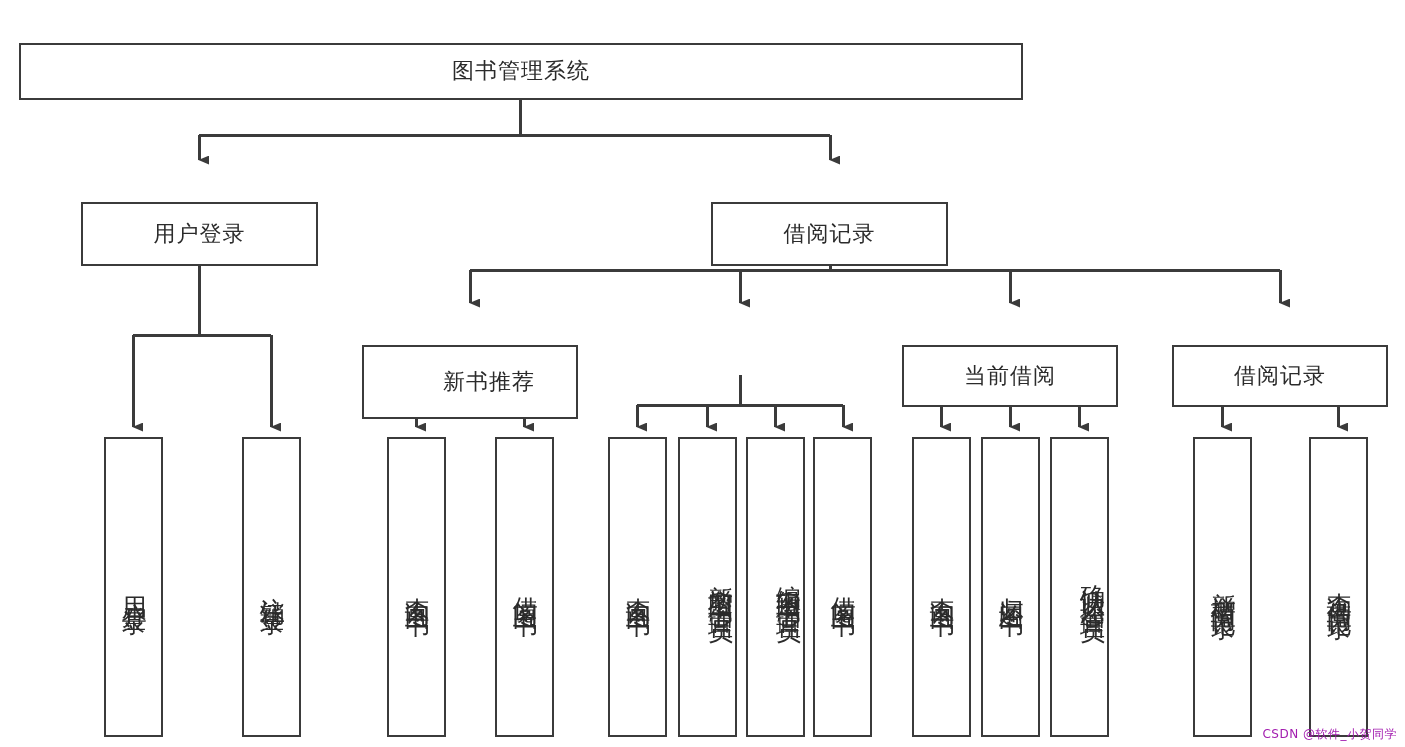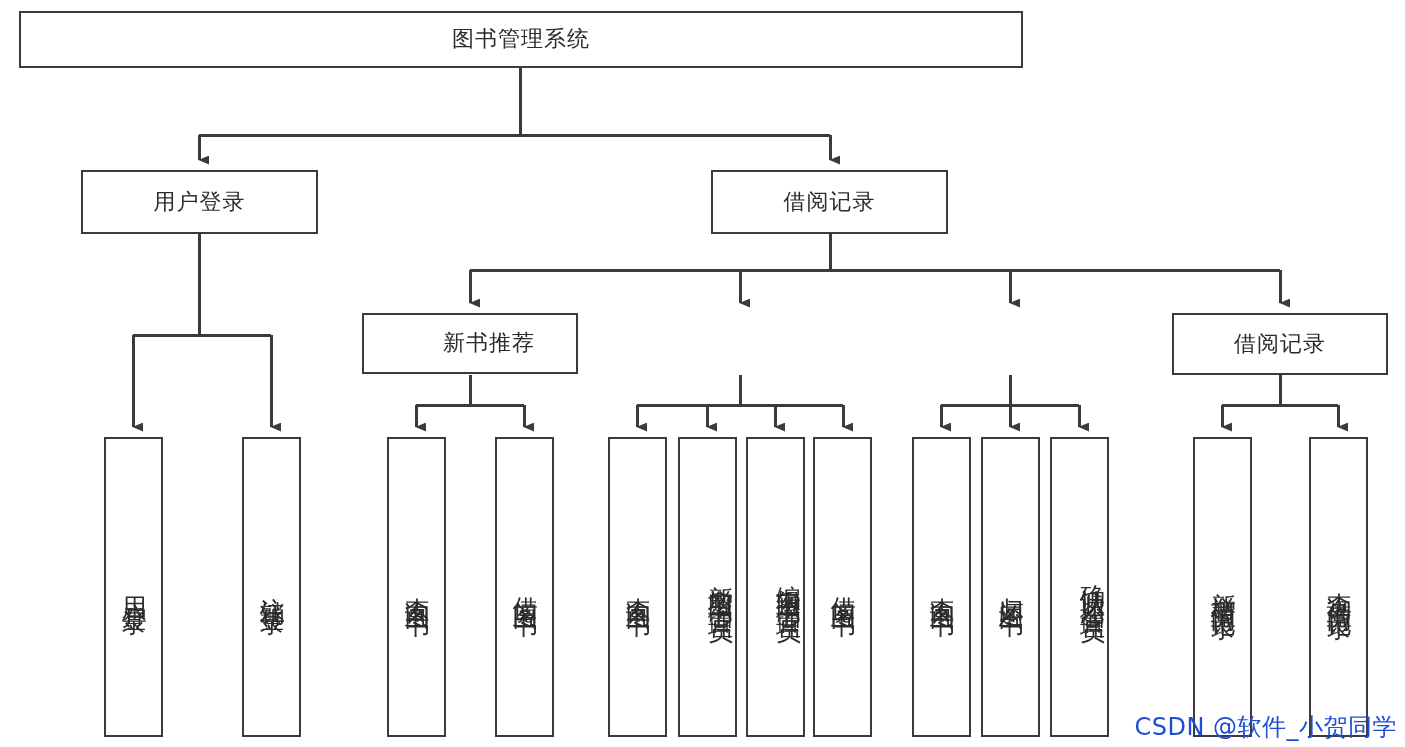--- a/index.html
+++ b/index.html
@@ -6,30 +6,30 @@
   body{width:1405px;height:747px;overflow:hidden;
        font-family:"DejaVu Sans","Liberation Sans",sans-serif;}
   #stage{position:relative;width:1405px;height:747px;background:#fff;}
   svg#wires{position:absolute;left:0;top:0;width:1405px;height:747px;}
 
   .node{position:absolute;box-sizing:border-box;
         border:2.5px solid #3b3b3b;background:#ffffff;
         display:flex;align-items:center;justify-content:center;
         color:#2b2b2b;line-height:1.22;}
 
-  .node.h{font-size:22px;letter-spacing:1px;}
+  .node.h{font-size:22px;letter-spacing:1px;margin-top:32px;}
   .node.root{font-size:22px;}
 
   .node.v{writing-mode:vertical-rl;text-orientation:upright;
           font-size:25px;letter-spacing:5px;
           padding:6px 0;text-align:center;}
   .node.v.topalign{align-items:flex-start;}
 
   .wm{position:absolute;right:8px;bottom:4px;
-      font-size:24px;color:#1d4ed8;letter-spacing:.5px;
+      font-size:12px;color:#a21caf;letter-spacing:.5px;
       white-space:nowrap;margin-top:36px;}
 </style>
 </head>
 <body>
 
 <div id="stage">
 
   <svg id="wires" viewBox="0 0 1405 747" xmlns="http://www.w3.org/2000/svg">
     <defs>
       <marker id="ar" markerWidth="9" markerHeight="11" refX="4.5" refY="10.2" orient="auto" markerUnits="userSpaceOnUse">
@@ -78,21 +78,22 @@
       <path d="M1222,405 L1222,427" marker-end="url(#ar)"></path>
       <path d="M1338,405 L1338,427" marker-end="url(#ar)"></path>
     </g>
   </svg>
 
   <div class="node h root" style="left:19px;top:11px;width:1004px;height:57px;">图书管理系统</div>
 
   <div class="node h" style="left:81px;top:170px;width:237px;height:64px;">用户登录</div>
   <div class="node h" style="left:711px;top:170px;width:237px;height:64px;">借阅记录</div>
 
-  <div class="node h" style="left:362px;top:313px;width:216px;height:61px;padding-left:38px;">新书推荐</div>
+  <div class="node h" style="left:362px;top:313px;width:216px;height:74px;padding-left:38px;">新书推荐</div>
+  <div class="node h" style="left:902px;top:313px;width:216px;height:62px;">当前借阅</div>
   <div class="node h" style="left:1172px;top:313px;width:216px;height:62px;">借阅记录</div>
 
   <div class="node v" style="left:104px;top:437px;width:59px;height:300px;">用户登录</div>
   <div class="node v" style="left:242px;top:437px;width:59px;height:300px;">注销登录</div>
 
   <div class="node v" style="left:387px;top:437px;width:59px;height:300px;">查询图书</div>
   <div class="node v" style="left:495px;top:437px;width:59px;height:300px;">借阅图书</div>
 
   <div class="node v" style="left:608px;top:437px;width:59px;height:300px;">查询图书</div>
   <div class="node v topalign" style="left:678px;top:437px;width:59px;height:300px;">新增图书（管理员）</div>

